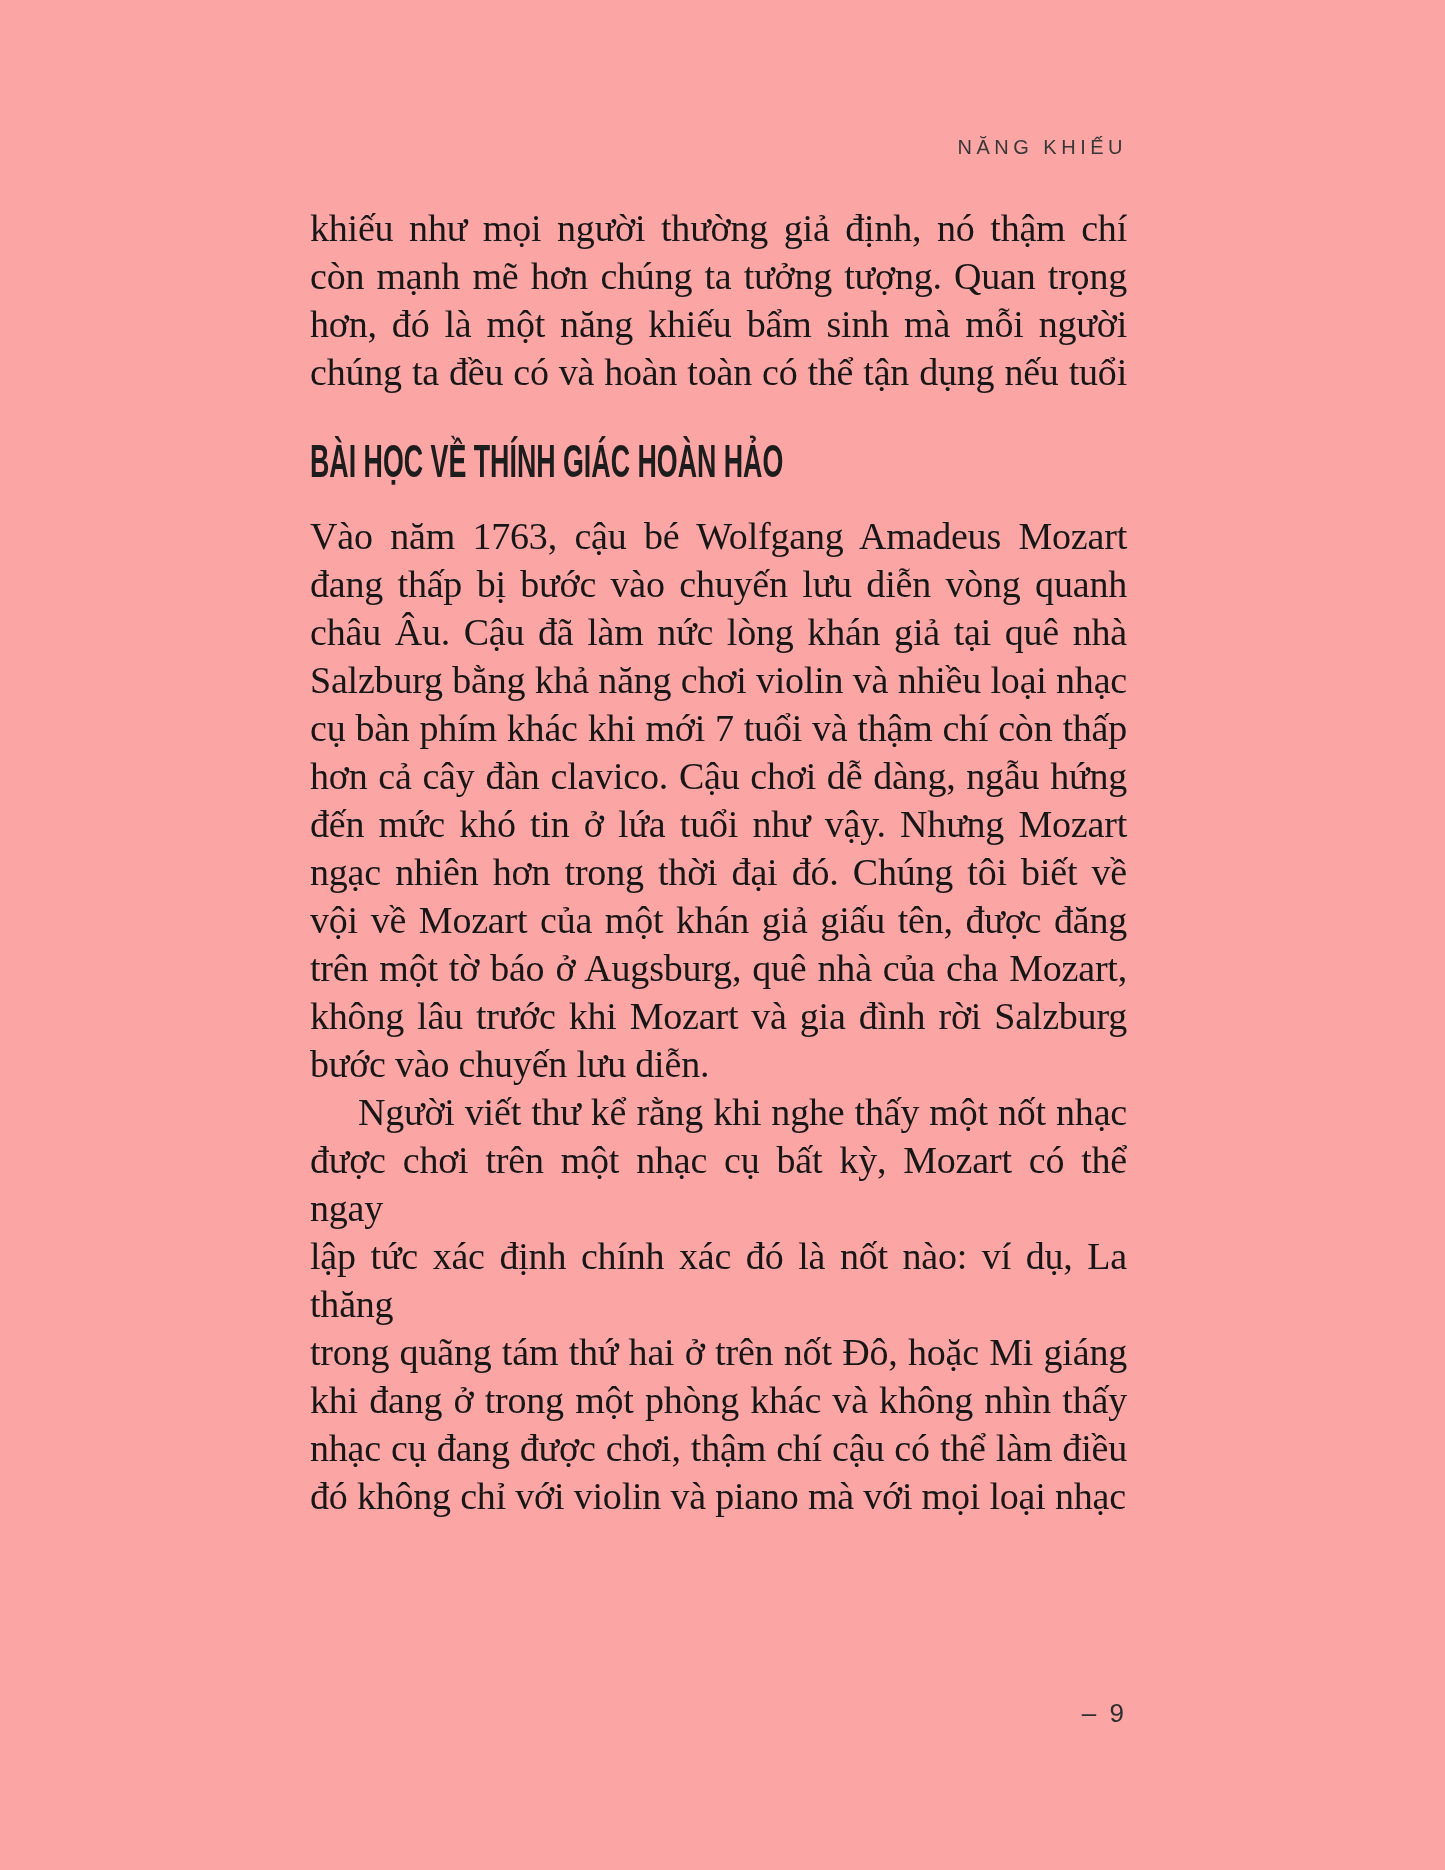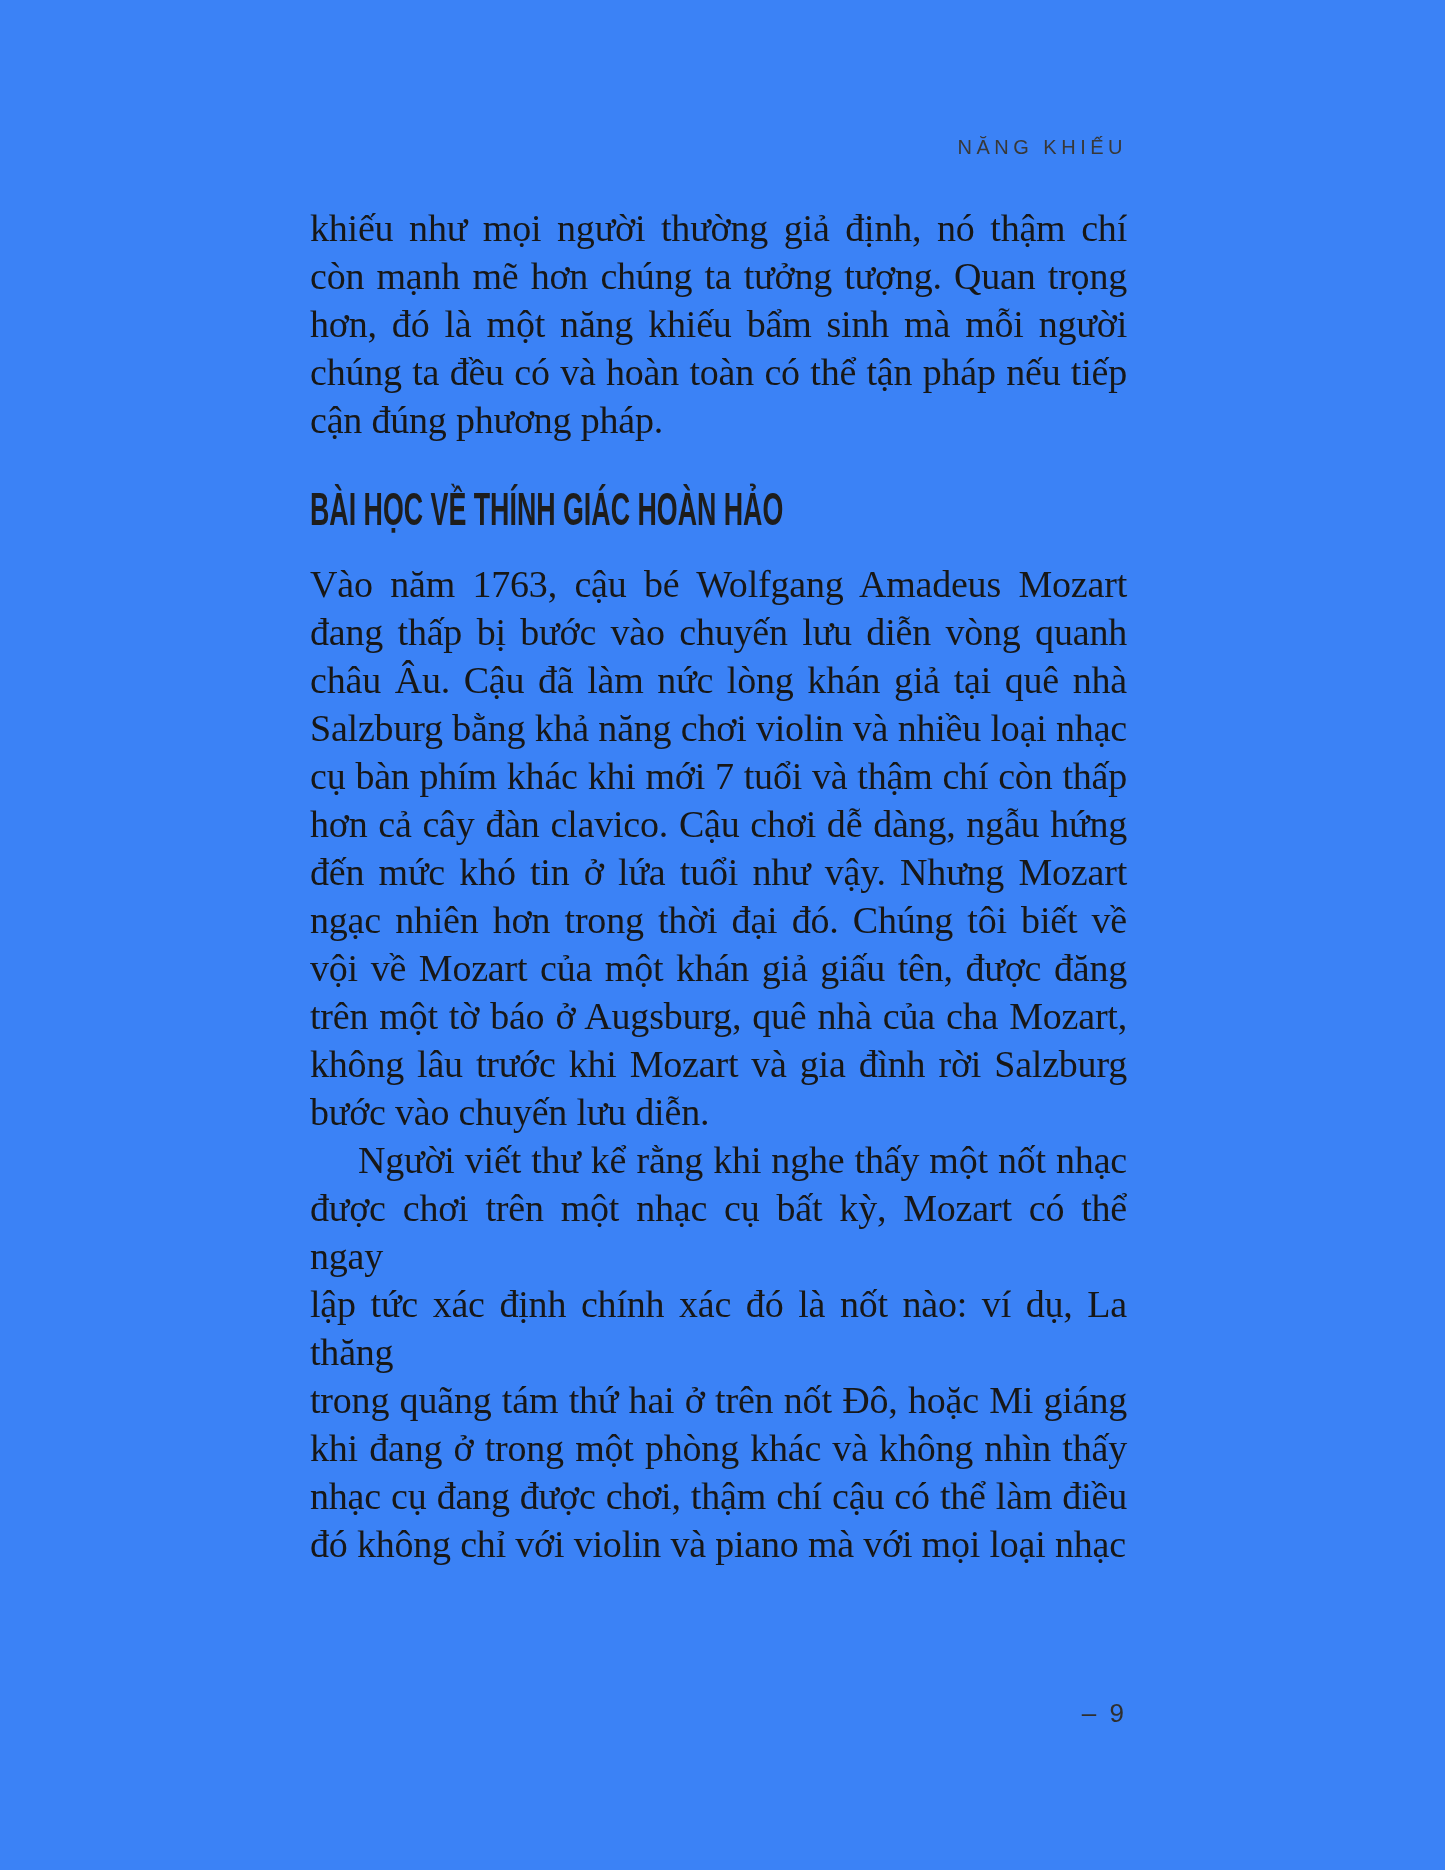--- a/index.html
+++ b/index.html
@@ -4,21 +4,21 @@
 <style>
   html, body {
     margin: 0;
     padding: 0;
     background: #ffffff;
   }
   .page {
     position: relative;
     width: 1445px;
     height: 1870px;
-    background: #3b82f6;
+    background: #fca5a5;
     overflow: hidden;
     font-family: "Liberation Serif", serif;
     color: #171717;
   }
   .running-head {
     position: absolute;
     top: 136px;
     left: 310px;
     width: 817px;
     text-align: right;
@@ -77,22 +77,21 @@
 <body>
 
 <div class="page">
   <div class="running-head">NĂNG KHIẾU</div>
 
   <div class="content" id="content">
       <div class="para">
         <div class="line first">khiếu như mọi người thường giả định, nó thậm chí</div>
         <div class="line">còn mạnh mẽ hơn chúng ta tưởng tượng. Quan trọng</div>
         <div class="line">hơn, đó là một năng khiếu bẩm sinh mà mỗi người</div>
-        <div class="line">chúng ta đều có và hoàn toàn có thể tận pháp nếu tiếp</div>
-        <div class="line last">cận đúng phương pháp.</div>
+        <div class="line">chúng ta đều có và hoàn toàn có thể tận dụng nếu tuổi</div>
       </div>
       <div class="section-heading">BÀI HỌC VỀ THÍNH GIÁC HOÀN HẢO</div>
       <div class="para">
         <div class="line first">Vào năm 1763, cậu bé Wolfgang Amadeus Mozart</div>
         <div class="line">đang thấp bị bước vào chuyến lưu diễn vòng quanh</div>
         <div class="line">châu Âu. Cậu đã làm nức lòng khán giả tại quê nhà</div>
         <div class="line">Salzburg bằng khả năng chơi violin và nhiều loại nhạc</div>
         <div class="line">cụ bàn phím khác khi mới 7 tuổi và thậm chí còn thấp</div>
         <div class="line">hơn cả cây đàn clavico. Cậu chơi dễ dàng, ngẫu hứng</div>
         <div class="line">đến mức khó tin ở lứa tuổi như vậy. Nhưng Mozart</div>

